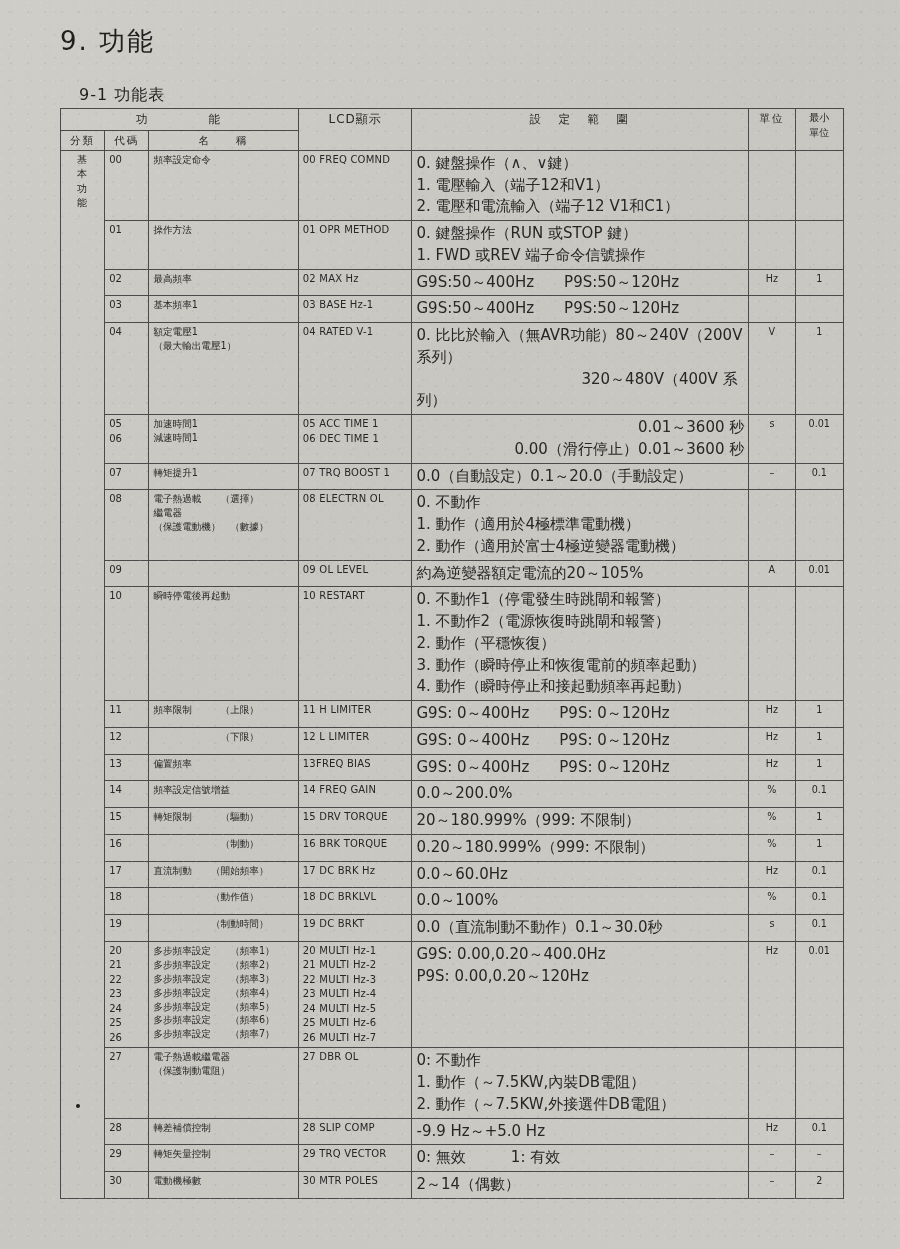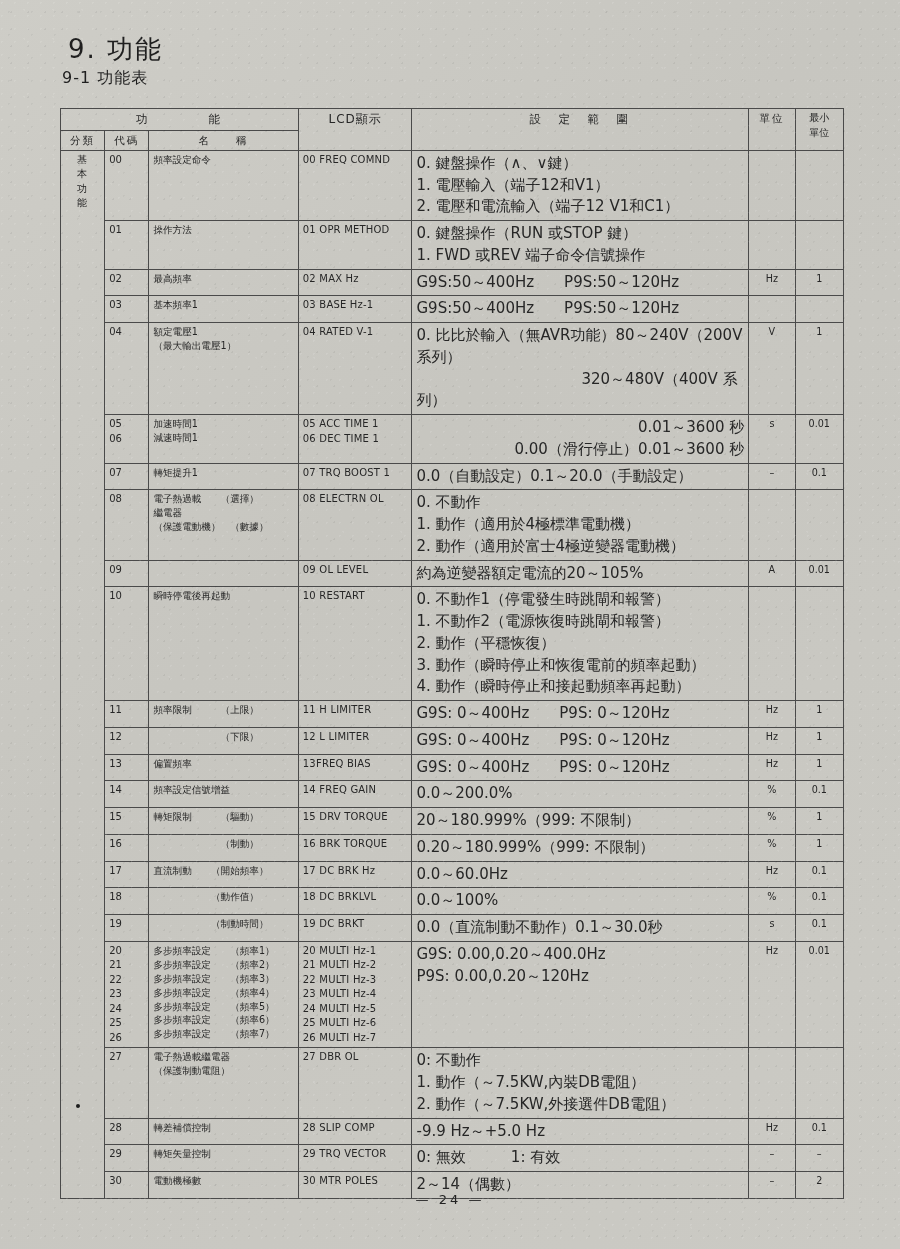--- a/index.html
+++ b/index.html
@@ -32,31 +32,31 @@
       radial-gradient(circle at 67% 72%, rgba(0,0,0,.25) 0 1px, transparent 1px),
       radial-gradient(circle at 38% 51%, rgba(0,0,0,.18) 0 1px, transparent 1px),
       radial-gradient(circle at 84% 33%, rgba(255,255,255,.4) 0 1px, transparent 1px);
     background-size: 13px 13px, 17px 17px, 23px 23px, 29px 29px;
   }
 
   h1.doc-title {
     position: absolute;
     left: 60px;
     top: 24px;
-    margin: 8px;
+    margin: 0;
     font-size: 26px;
     font-weight: normal;
     letter-spacing: 2px;
     color: #1f1f1f;
   }
   h2.doc-subtitle {
     position: absolute;
     left: 62px;
     top: 68px;
-    margin: 0;
+    margin: 17px;
     font-size: 16px;
     font-weight: normal;
     letter-spacing: 1px;
     color: #1f1f1f;
   }
 
   table.fn {
     position: absolute;
     left: 60px;
     top: 108px;
@@ -424,15 +424,14 @@
           <td class="nm">電動機極數</td>
           <td class="lcd">30 MTR POLES</td>
           <td class="rng">2～14（偶數）</td>
           <td class="unit">–</td>
           <td class="min">2</td>
         </tr>
       </tbody>
   </table>
 
   <div class="dot"></div>
-  <div class="pagenum">— 24 —</div>
   <div class="noise"></div>
 </div>
 
 </body></html>

